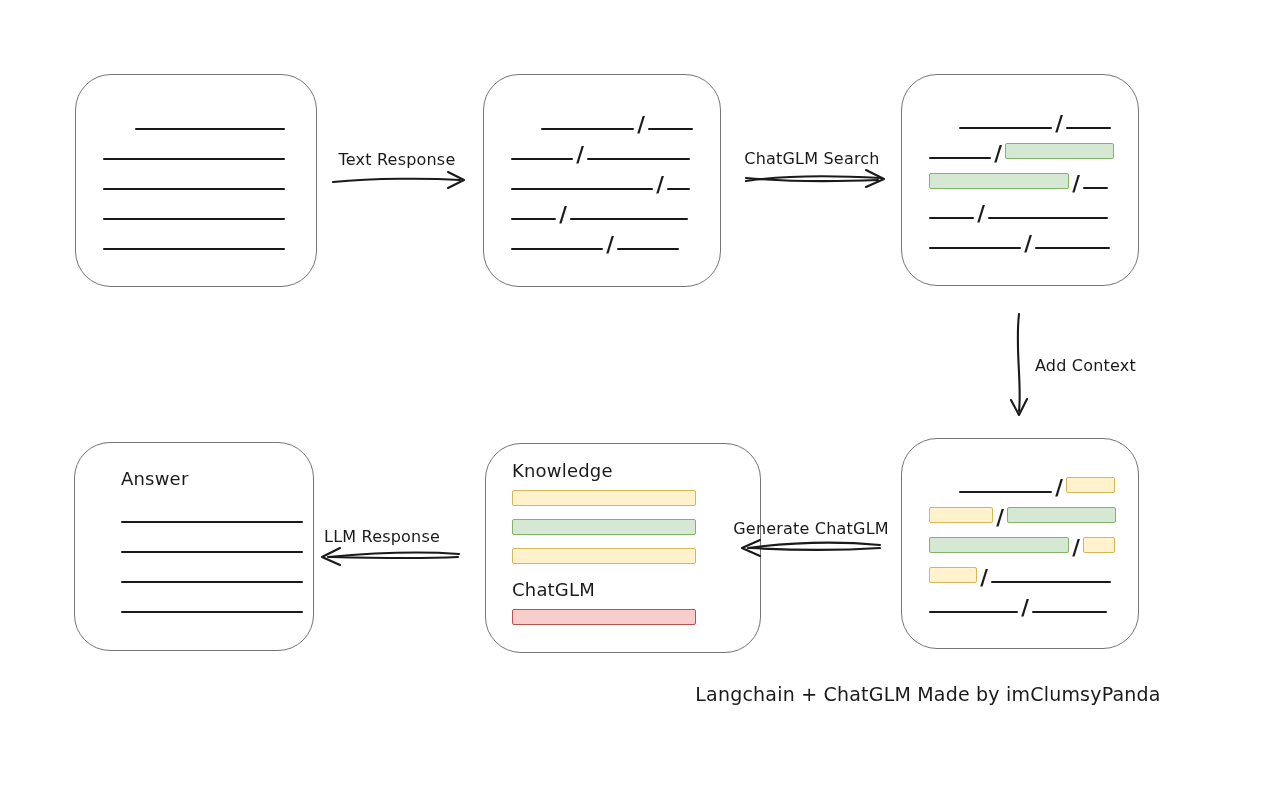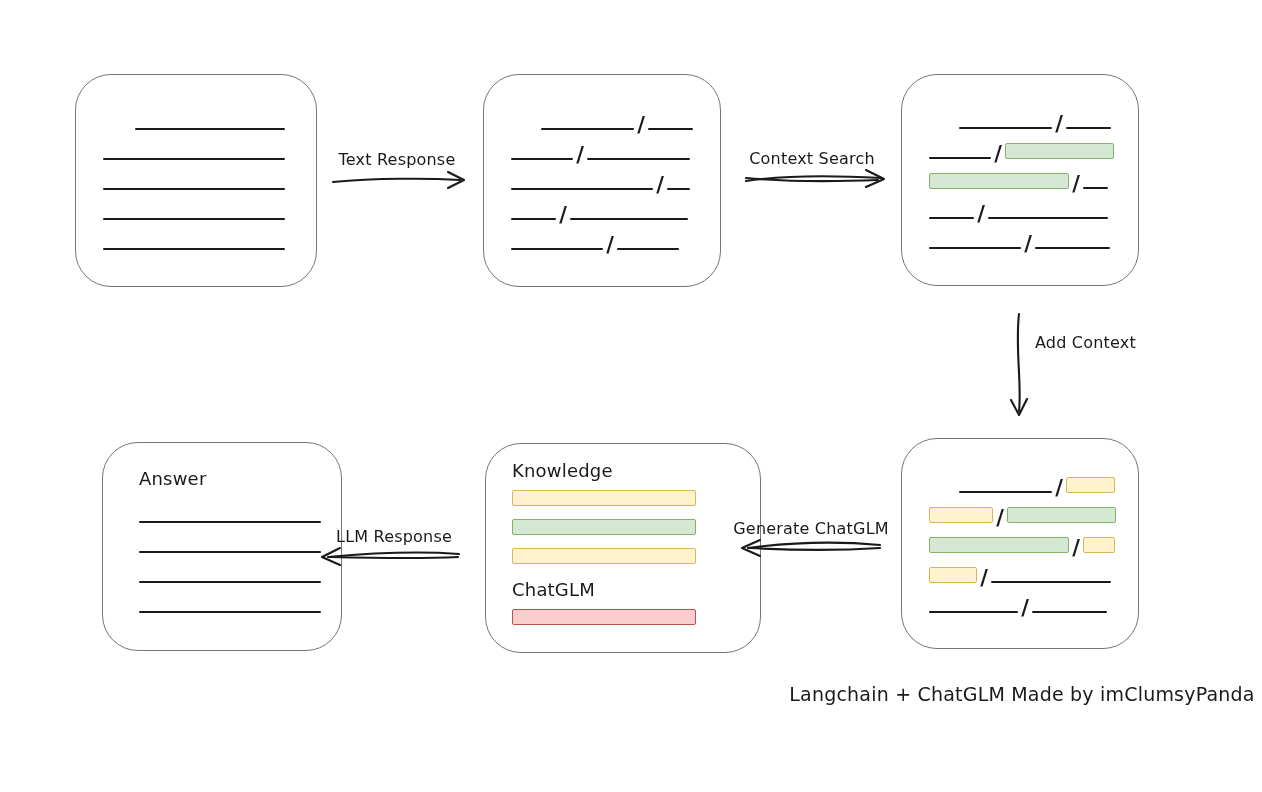--- a/index.html
+++ b/index.html
@@ -19,21 +19,21 @@
     flex:none;width:14px;text-align:center;font-size:21px;font-weight:600;
     line-height:16px;margin-bottom:-3px;color:var(--ink,#1a1a1a);
   }
   .chunk,.bar{
     flex:none;height:14px;border:1.6px solid;border-radius:2px;box-sizing:content-box;
   }
   .green{background:var(--green-fill,#d5e8d4);border-color:var(--green-border,#82b366);}
   .yellow{background:var(--yellow-fill,#fff2cc);border-color:var(--yellow-border,#d6b656);}
   .red{background:var(--red-fill,#f8cecc);border-color:var(--red-border,#b85450);}
   .box-title{font-size:18px;color:var(--ink,#1a1a1a);letter-spacing:.2px;}
-  .answer-box{padding:18px 30px 0 36px;margin-left:28px;}
+  .answer-box{padding:18px 30px 0 46px;}
   .answer-box .box-title{margin-bottom:16px;margin-top:7px;}
   .answer-box .rows{margin-top:16px;}
   .prompt-box{padding:16px 26px 0 26px;}
   .bars{display:flex;flex-direction:column;gap:13px;margin-top:9px;}
   .bar{width:182px;}
   .question-title{margin-top:15px;}
   .question-bar{margin-top:9px;}
   .arrow-label{
     position:absolute;font-size:16px;white-space:nowrap;color:var(--ink,#1a1a1a);
     transform:translateX(-50%);letter-spacing:.2px;
@@ -202,19 +202,19 @@
       <path d="M760,540 L742,548 L760,556"></path>
     </g>
     <g>
       <path d="M459,554 C418,551 372,553 328,557"></path>
       <path d="M458,557 C418,559 372,558 330,557"></path>
       <path d="M340,548 L322,557 L340,565"></path>
     </g>
   </svg>
 
   <div class="arrow-label" style="left:397px;top:150px">Text Response</div>
-  <div class="arrow-label" style="left:812px;top:149px">Context Search</div>
-  <div class="arrow-label left-anchor" style="left:1035px;top:333px">Add Context</div>
+  <div class="arrow-label" style="left:812px;top:149px">ChatGLM Search</div>
+  <div class="arrow-label left-anchor" style="left:1035px;top:356px">Add Context</div>
   <div class="arrow-label" style="left:811px;top:519px">Generate ChatGLM</div>
-  <div class="arrow-label" style="left:394px;top:527px">LLM Response</div>
-
-  <div class="caption" style="left:1022px;top:683px">Langchain + ChatGLM Made by imClumsyPanda</div>
+  <div class="arrow-label" style="left:382px;top:527px">LLM Response</div>
+
+  <div class="caption" style="left:928px;top:683px">Langchain + ChatGLM Made by imClumsyPanda</div>
 </div>
 
 </body></html>

